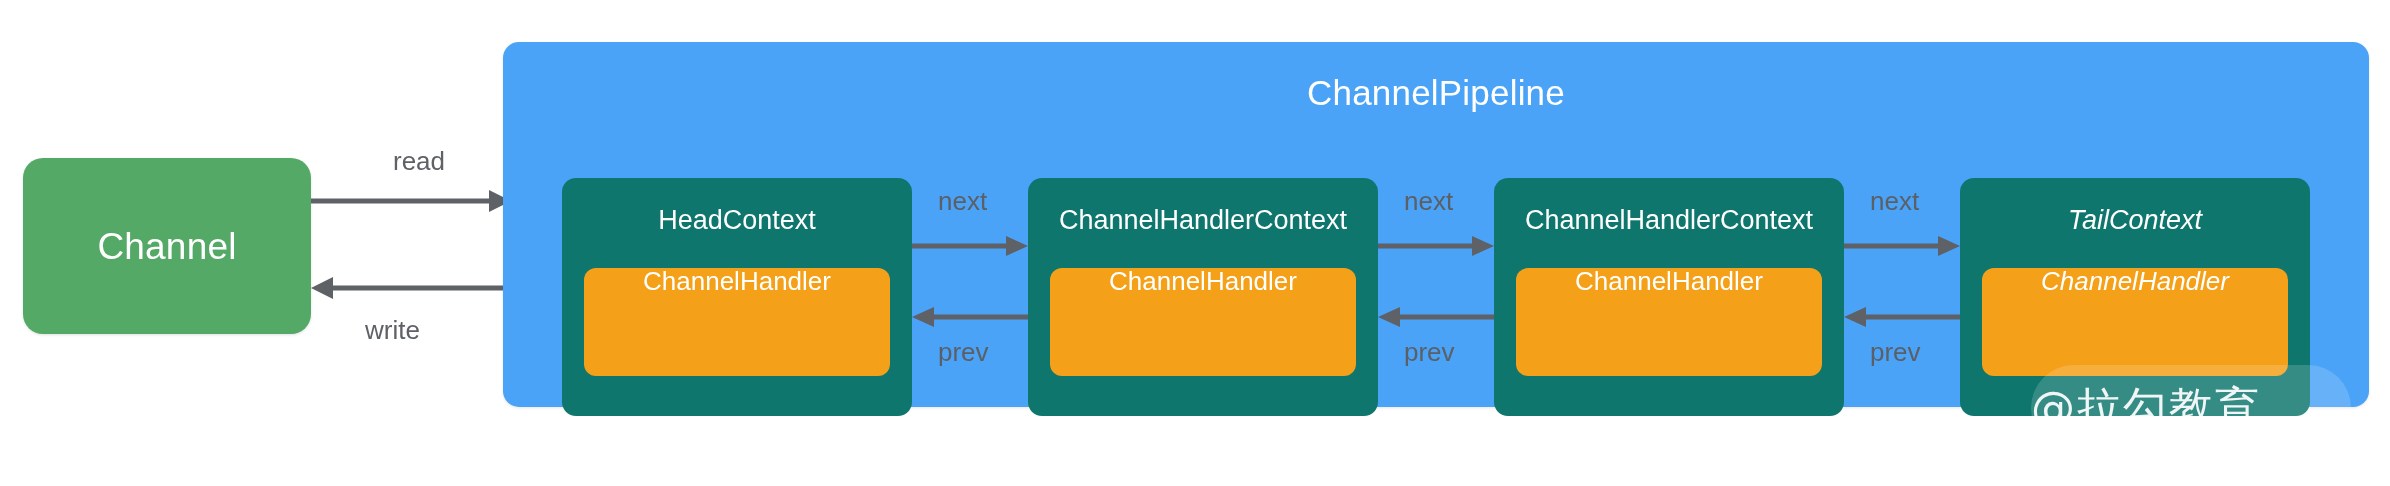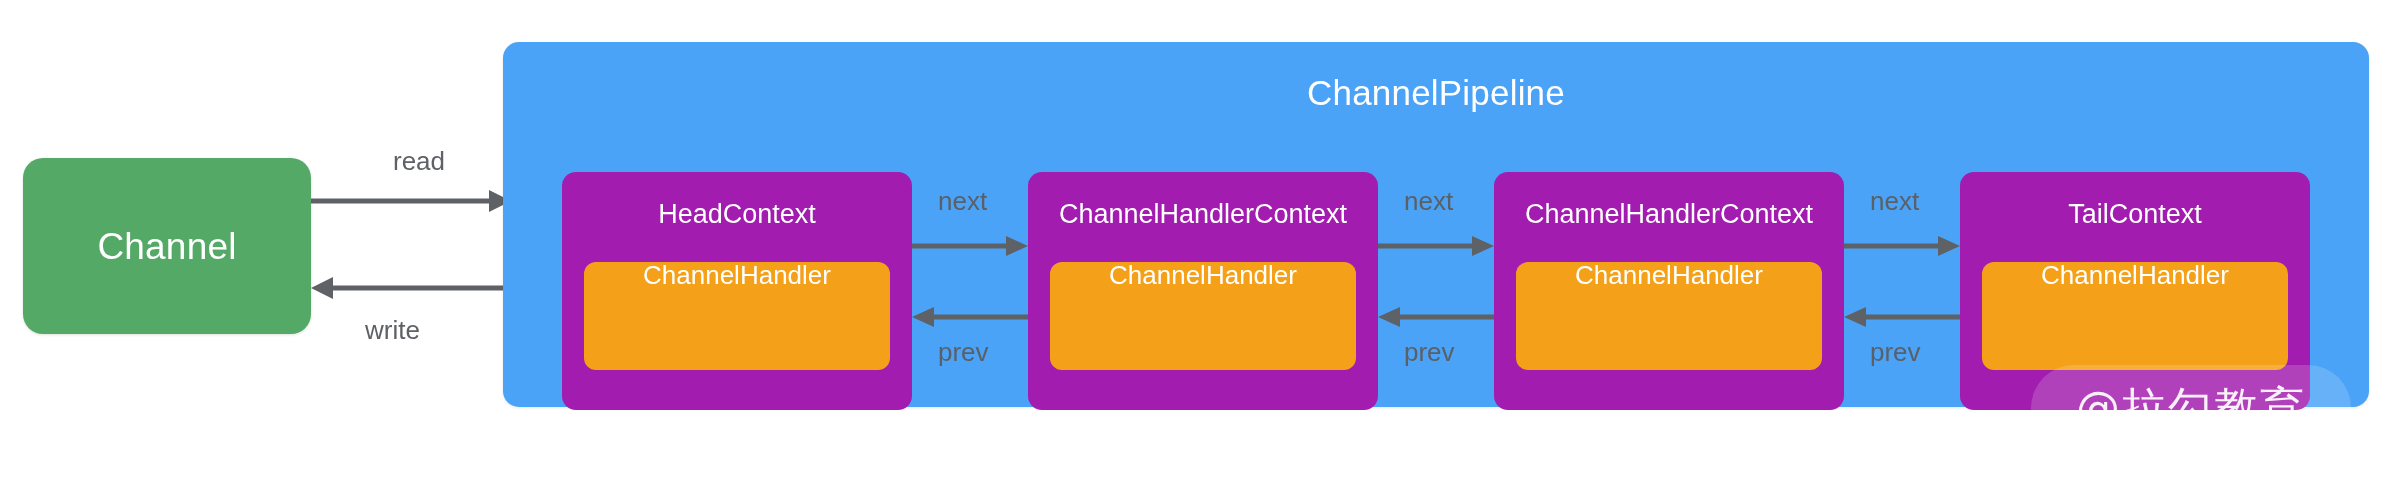--- a/index.html
+++ b/index.html
@@ -53,23 +53,23 @@
     color: #ffffff;
     font-size: 35px;
     font-weight: 400;
     line-height: 1.2;
     letter-spacing: 0.2px;
   }
 
   
   .ctx {
     position: absolute;
-    top: 130px;          
+    top: 136px;          
     height: 238px;
-    background: #a21caf;
+    background: #0f766e;
     border-radius: 14px;
   }
   .ctx .ctx-title {
     position: absolute;
     left: 0; top: 26px;
     width: 100%;
     text-align: center;
     color: #ffffff;
     font-size: 27px;
     font-weight: 400;
@@ -113,21 +113,20 @@
 
   
   .watermark {
     position: absolute;
     left: 2031px; top: 365px;
     width: 320px; height: 86px;
     border-radius: 44px;
     background: rgba(255,255,255,0.16);
     display: flex;
     align-items: center;
-    justify-content: center;
     overflow: hidden;
   }
   .watermark .wm-text {
     color: rgba(255,255,255,0.92);
     font-size: 44px;
     letter-spacing: 2px;
     font-family: "DejaVu Sans", sans-serif;
     line-height: 1;
     white-space: nowrap;
   }
@@ -171,21 +170,21 @@
       </div>
     </div>
 
     <div class="ctx" style="left:991px; width:350px;">
       <div class="ctx-title">ChannelHandlerContext</div>
       <div class="handler">
         <span class="handler-label">ChannelHandler</span>
       </div>
     </div>
 
-    <div class="ctx" style="left:1457px; width:350px;">
+    <div class="ctx" style="left:1457px; width:350px;font-style:italic;">
       <div class="ctx-title">TailContext</div>
       <div class="handler">
         <span class="handler-label">ChannelHandler</span>
       </div>
     </div>
 
     <svg class="arrow-svg" style="left:409px; top:191px; width:116px; height:26px;" viewBox="0 0 116 26">
       <line x1="0" y1="13" x2="94" y2="13" stroke="#5e6166" stroke-width="5"></line>
       <polygon points="94,3 116,13 94,23" fill="#5e6166"></polygon>
     </svg>

